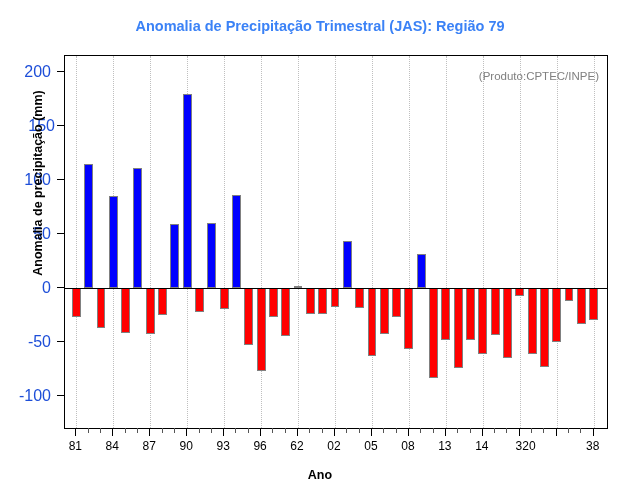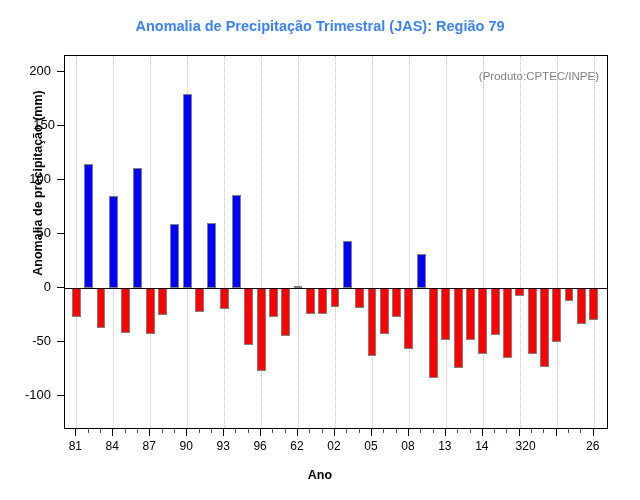--- a/index.html
+++ b/index.html
@@ -74,22 +74,22 @@
     right: 8px;
     top: 14px;
     font-size: 11.5px;
     color: #808080;
     white-space: nowrap;
   }
   .ytick-label {
     position: absolute;
     right: 0;
     text-align: right;
-    font-size: 13px;
-    color: #000000;
+    font-size: 16px;
+    color: #1d4ed8;
     white-space: nowrap;
   }
   .ytick-mark {
     position: absolute;
     width: 7px;
     height: 0;
     border-top: 1px solid #000000;
   }
   .xtick-mark {
     position: absolute;
@@ -268,19 +268,19 @@
       <div class="xtick-label" style="width: 40px; left: 203.15px; top: 439px;">93</div>
       <div class="xtick-label" style="width: 40px; left: 240.11px; top: 439px;">96</div>
       <div class="xtick-label" style="width: 40px; left: 277.06px; top: 439px;">62</div>
       <div class="xtick-label" style="width: 40px; left: 314.01px; top: 439px;">02</div>
       <div class="xtick-label" style="width: 40px; left: 350.97px; top: 439px;">05</div>
       <div class="xtick-label" style="width: 40px; left: 387.92px; top: 439px;">08</div>
       <div class="xtick-label" style="width: 40px; left: 424.88px; top: 439px;">13</div>
       <div class="xtick-label" style="width: 40px; left: 461.83px; top: 439px;">14</div>
       <div class="xtick-label" style="width: 40px; left: 498.79px; top: 439px;">3</div>
       <div class="xtick-label" style="width: 40px; left: 509px; top: 439px;">20</div>
-      <div class="xtick-label" style="width: 40px; left: 572.7px; top: 439px;">26</div>
+      <div class="xtick-label" style="width: 40px; left: 572.7px; top: 439px;">38</div>
     </div>
 
   <div id="ylabel">Anomalia de precipitação (mm)</div>
   <div id="xlabel">Ano</div>
 
 </div>
 
 </body></html>

